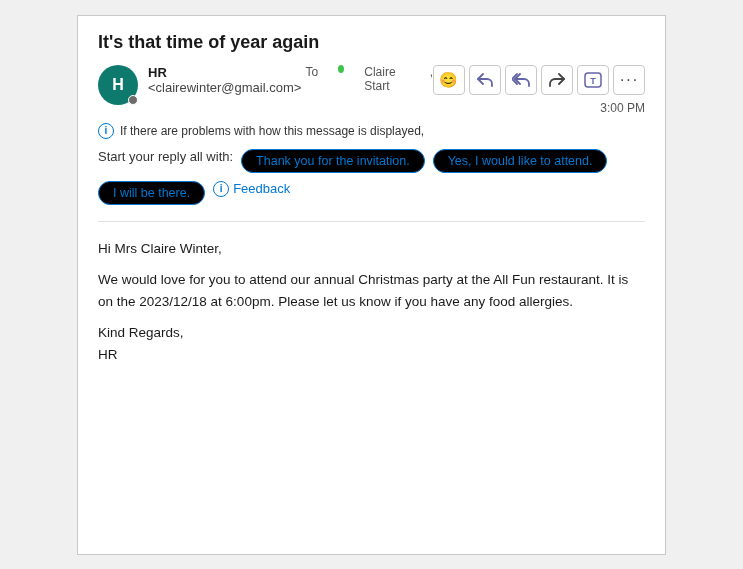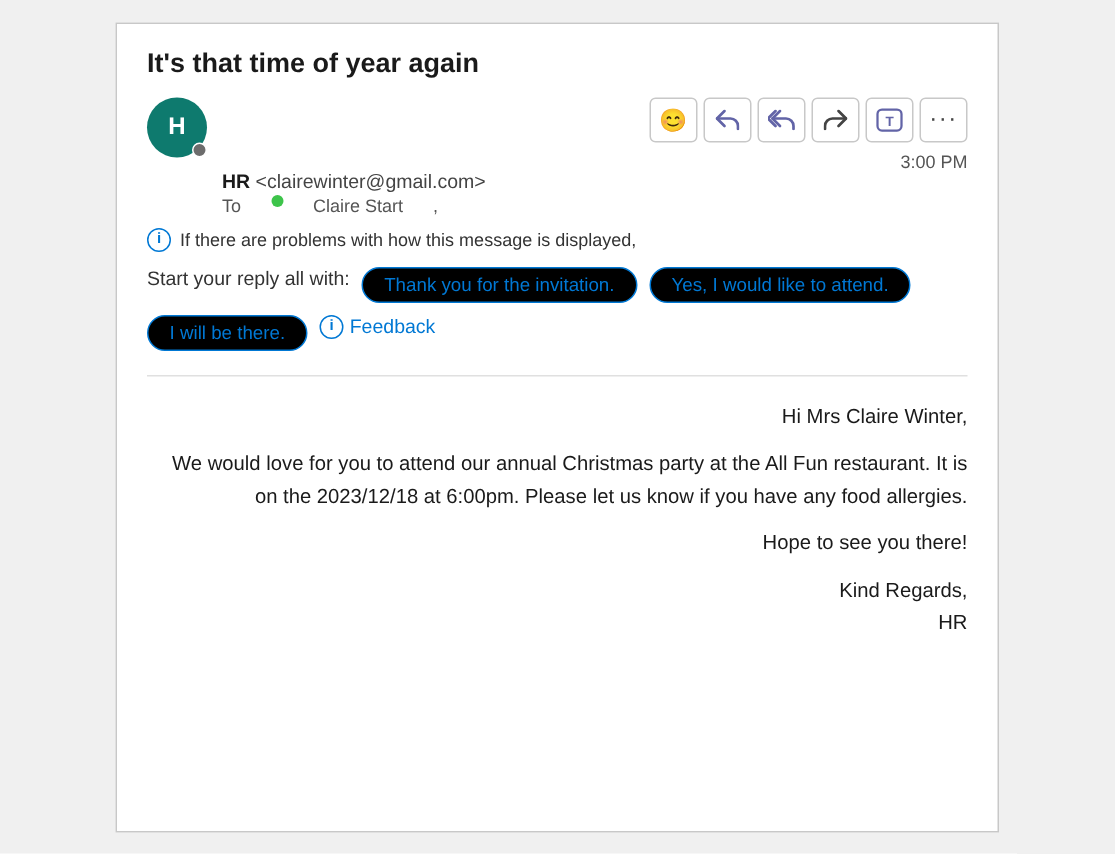--- a/index.html
+++ b/index.html
@@ -57,23 +57,22 @@
       height: 10px;
       border-radius: 50%;
       border: 1.5px solid white;
       background: #6c6c6c;
       position: absolute;
       bottom: 0;
       right: 0;
     }
     .sender-details {
       display: flex;
-      flex-direction: column;
+      flex-direction: row;
       gap: 2px;
-      margin-top: 48px;
     }
     .sender-name {
       font-size: 13px;
       color: #1a1a1a;
     }
     .sender-name .email-addr {
       color: #444;
       font-weight: normal;
     }
     .recipient-line {
@@ -179,21 +178,20 @@
     }
     .divider {
       border: none;
       border-top: 1px solid #e0e0e0;
       margin-bottom: 16px;
     }
     .email-body {
       font-size: 13.5px;
       color: #1a1a1a;
       line-height: 1.6;
-      text-align: right;
     }
     .email-body p {
       margin-bottom: 10px;
     }
   </style>
 </head>
 <body>
 
 <div class="email-container">
 
@@ -268,20 +266,19 @@
       <div class="info-icon">i</div>
       <span>Feedback</span>
     </div>
   </div>
 
   <hr class="divider">
 
   <div class="email-body">
     <p>Hi Mrs Claire Winter,</p>
     <p>We would love for you to attend our annual Christmas party at the All Fun restaurant. It is on the 2023/12/18 at 6:00pm. Please let us know if you have any food allergies.</p>
-    <p>Hope to see you there!</p>
     <p>
       <span>Kind Regards,</span><br>
       <span>HR</span>
     </p>
   </div>
 
 </div>
 
 </body></html>

